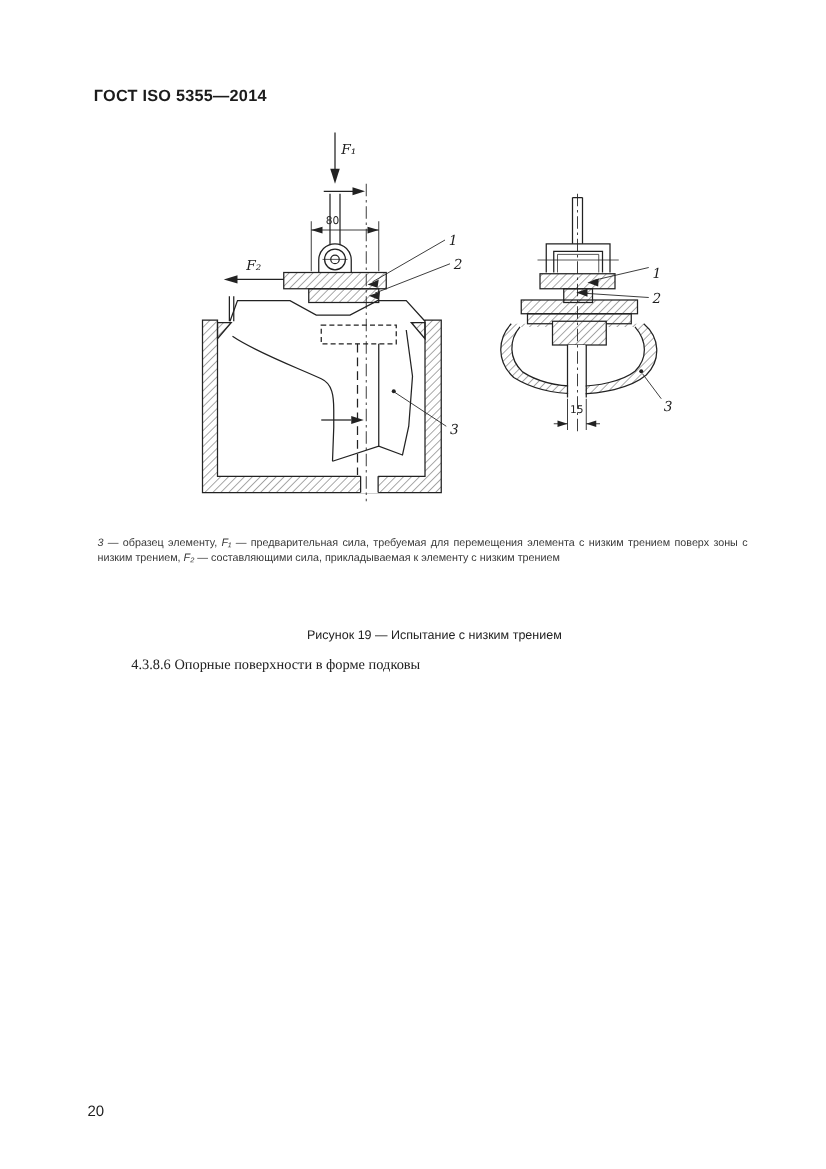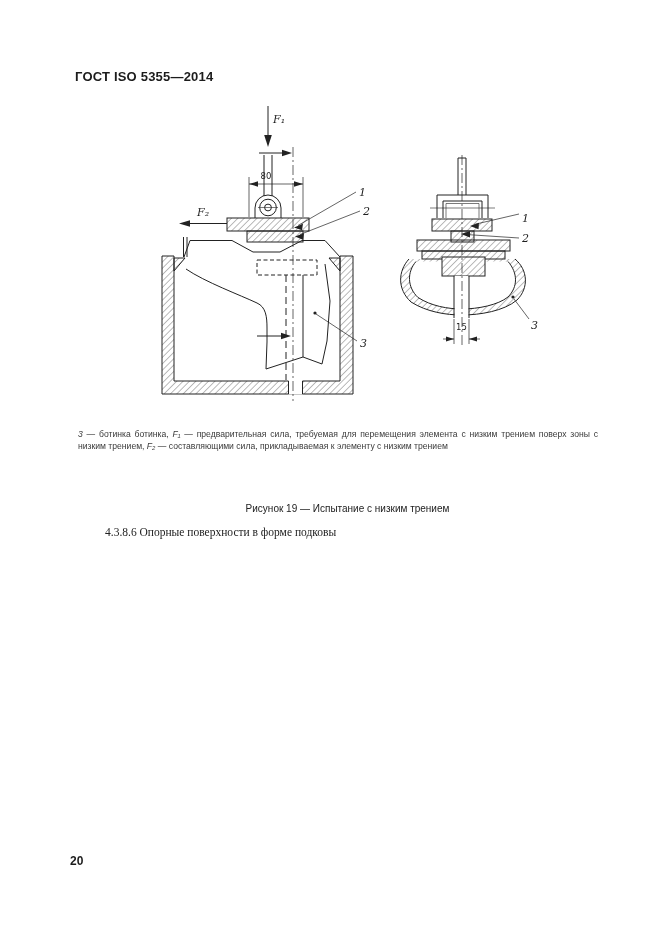--- a/index.html
+++ b/index.html
@@ -30,22 +30,22 @@
   }
   .clause-heading{
     left:105px;top:516px;width:540px;
     font-size:11.5px;color:#222;font-family:Liberation Serif, serif;
   }
   .clause-body{
     left:105px;top:532px;width:545px;
     font-size:11.5px;color:#222;
   }
   .page-number{
-    left:70px;top:844px;
-    font-size:12px;font-weight:bold;color:#1c1c1c;
+    left:70px;top:872px;
+    font-size:12px;font-weight:normal;color:#1c1c1c;
   }
   svg.fig{position:absolute;left:0;top:0;width:661px;height:935px;}
   svg.fig text{fill:#1f1f1f;}
   .lbl{font-family:"DejaVu Serif", serif;font-style:italic;font-size:11px;}
   .dim{font-family:"DejaVu Sans", sans-serif;font-size:8.5px;}
 </style>
 </head>
 <body>
 
 <div class="page">
@@ -212,21 +212,21 @@
         <circle cx="513" cy="287" r="1.6" fill="#222" stroke="none"></circle>
         <line x1="514" y1="289" x2="529" y2="309" stroke-width="0.7"></line>
       </g>
       <text class="lbl" x="531" y="319" stroke="none" fill="#1f1f1f">3</text>
 
       <line x1="462" y1="145" x2="462" y2="337" stroke-dasharray="10 3 2 3" stroke-width="0.7"></line>
     </g>
   </svg>
 
   <div class="abs legend">
-    <p><span style="font-style: italic;">3</span><span> — ботинка ботинка, </span><span style="font-style: italic;">F₁</span><span> — предварительная сила, требуемая для перемещения элемента с низким трением поверх зоны с низким трением, </span><span style="font-style: italic;">F₂</span><span> — составляющими сила, прикладываемая к элементу с низким трением</span></p>
+    <p><span style="font-style: italic;">3</span><span> — образец элементу, </span><span style="font-style: italic;">F₁</span><span> — предварительная сила, требуемая для перемещения элемента с низким трением поверх зоны с низким трением, </span><span style="font-style: italic;">F₂</span><span> — составляющими сила, прикладываемая к элементу с низким трением</span></p>
   </div>
 
   <div class="abs caption">Рисунок 19 — Испытание с низким трением</div>
 
   <div class="abs clause-heading">4.3.8.6 Опорные поверхности в форме подковы</div>
 
   <div class="abs page-number">20</div>
 </div>
 
 </body></html>

